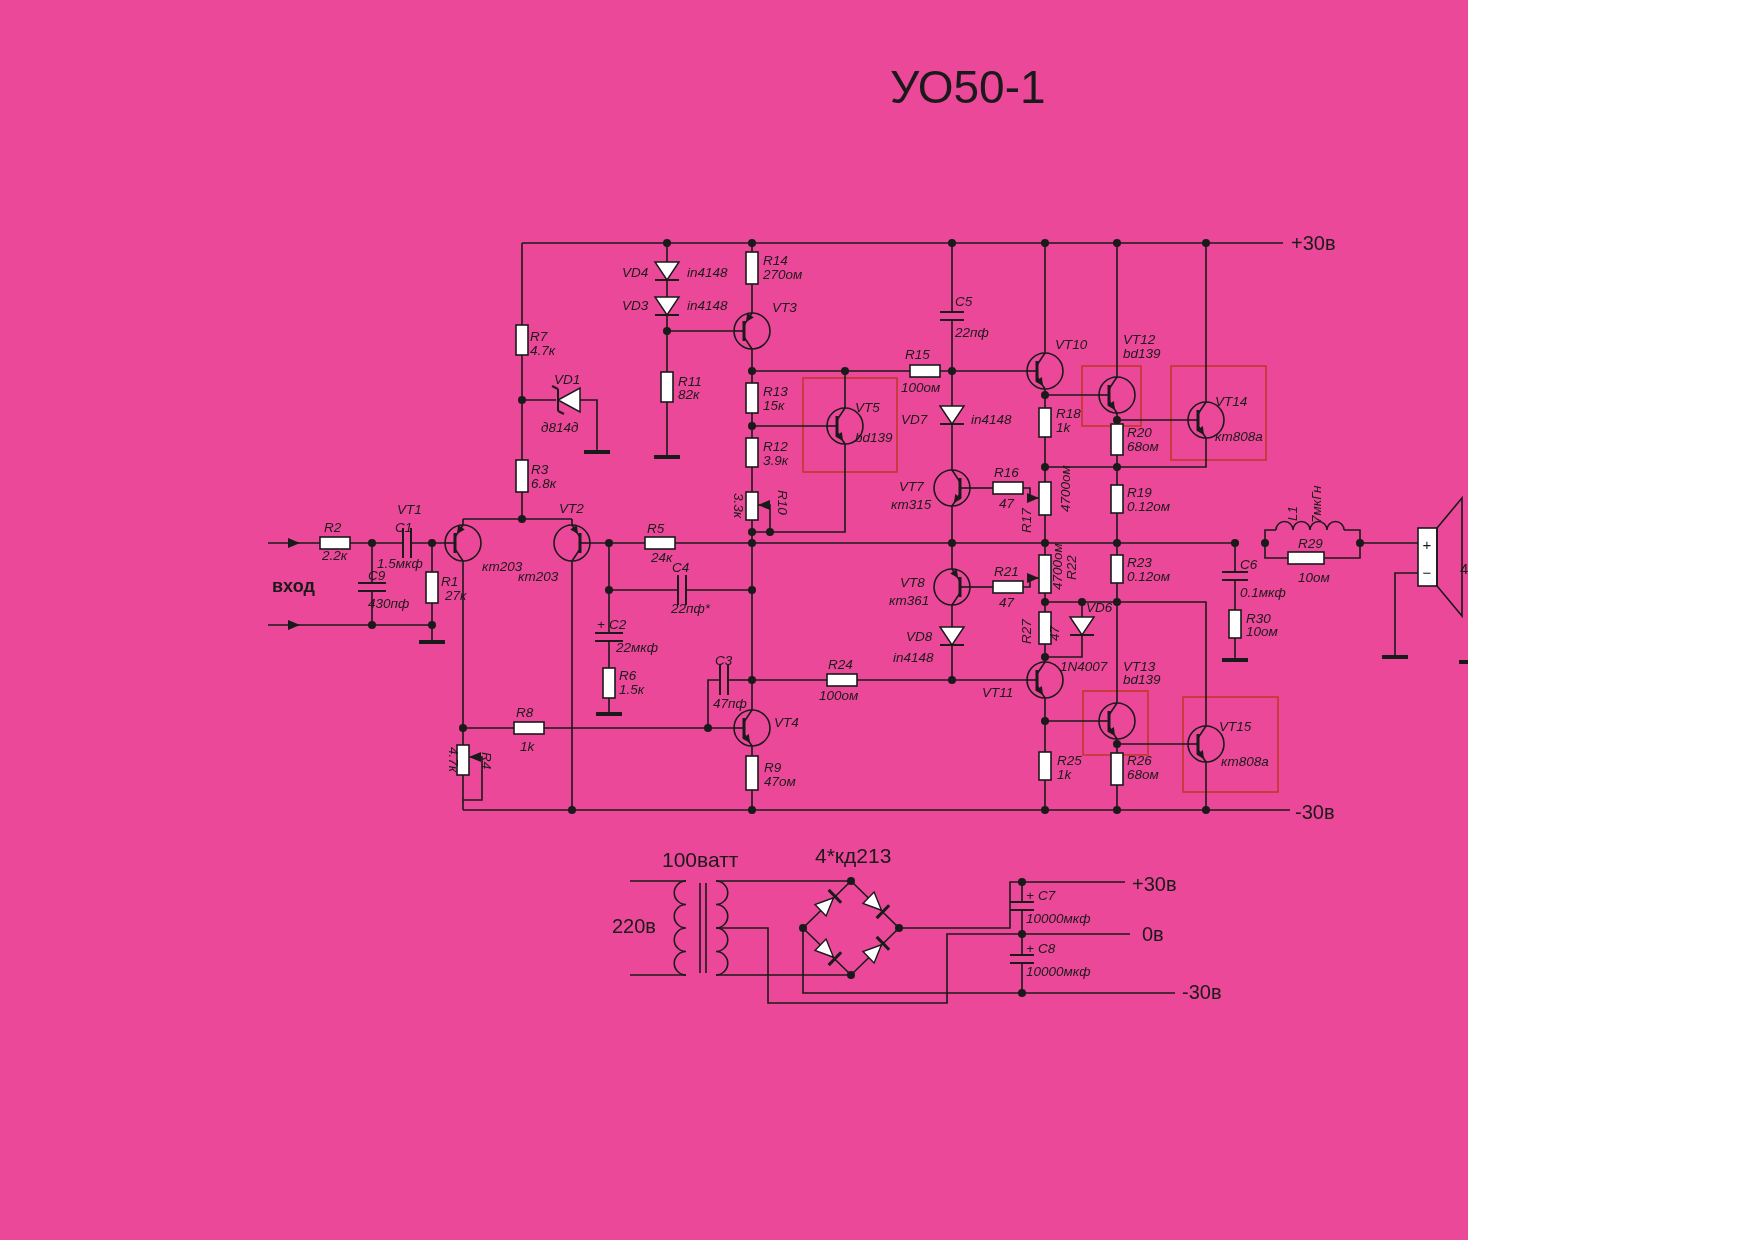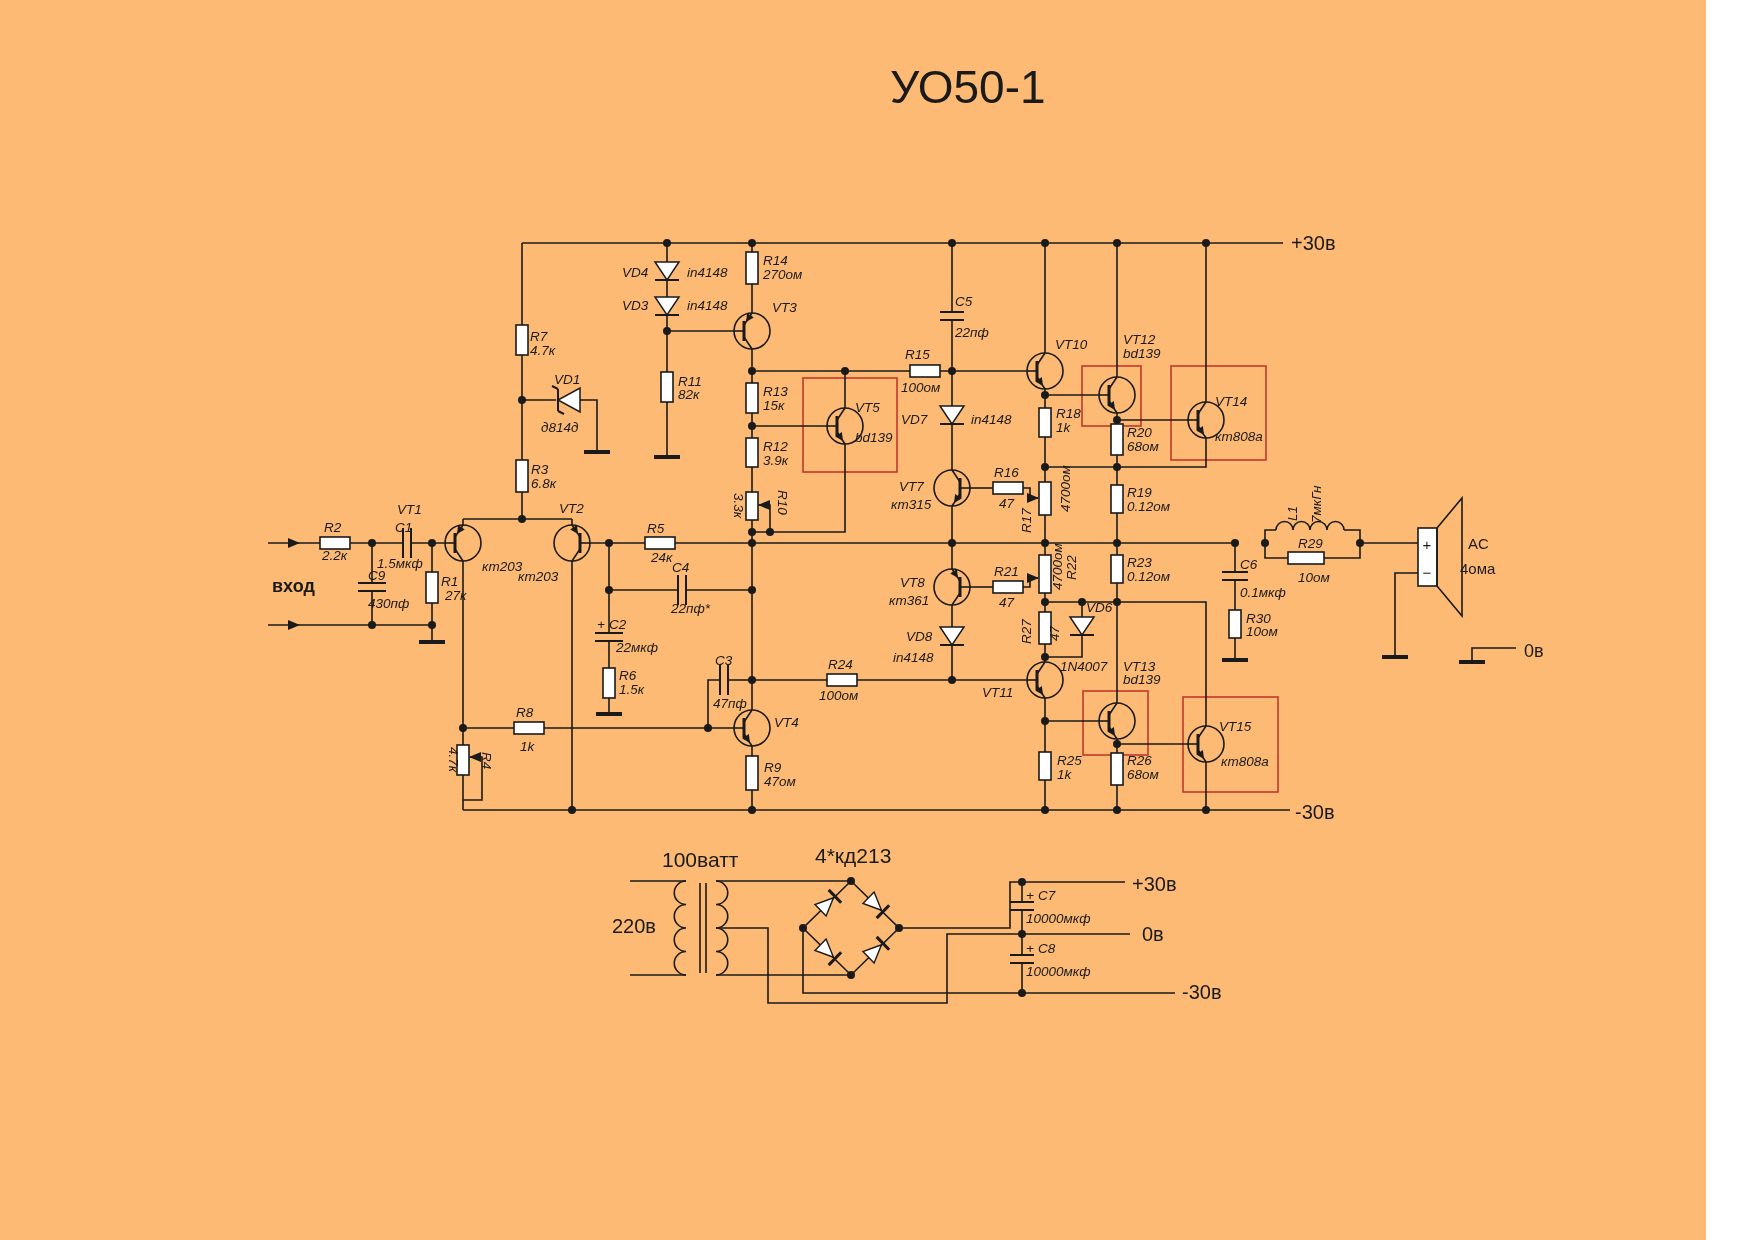--- a/index.html
+++ b/index.html
@@ -1,16 +1,16 @@
 <!DOCTYPE html>
 <html><head>
 <meta charset="utf-8">
 <style>
   html,body{margin:0;padding:0;background:#ffffff;}
-  #stage{position:relative;width:1706px;height:1240px;background:#fdba74;overflow:hidden;}
+  #stage{position:relative;width:1468px;height:1240px;background:#ec4899;overflow:hidden;}
   svg{display:block;}
   text{font-family:"Liberation Sans", sans-serif; fill:#1a1a1a;}
 </style>
 </head>
 <body>
 
 <div id="stage">
   <svg id="schem" width="1754" height="1240" viewBox="0 0 1754 1240">
       <rect x="803" y="378" width="94" height="94" fill="none" stroke="#c0392b" stroke-width="1.6"></rect>
       <rect x="1082" y="366" width="59" height="60" fill="none" stroke="#c0392b" stroke-width="1.6"></rect>

